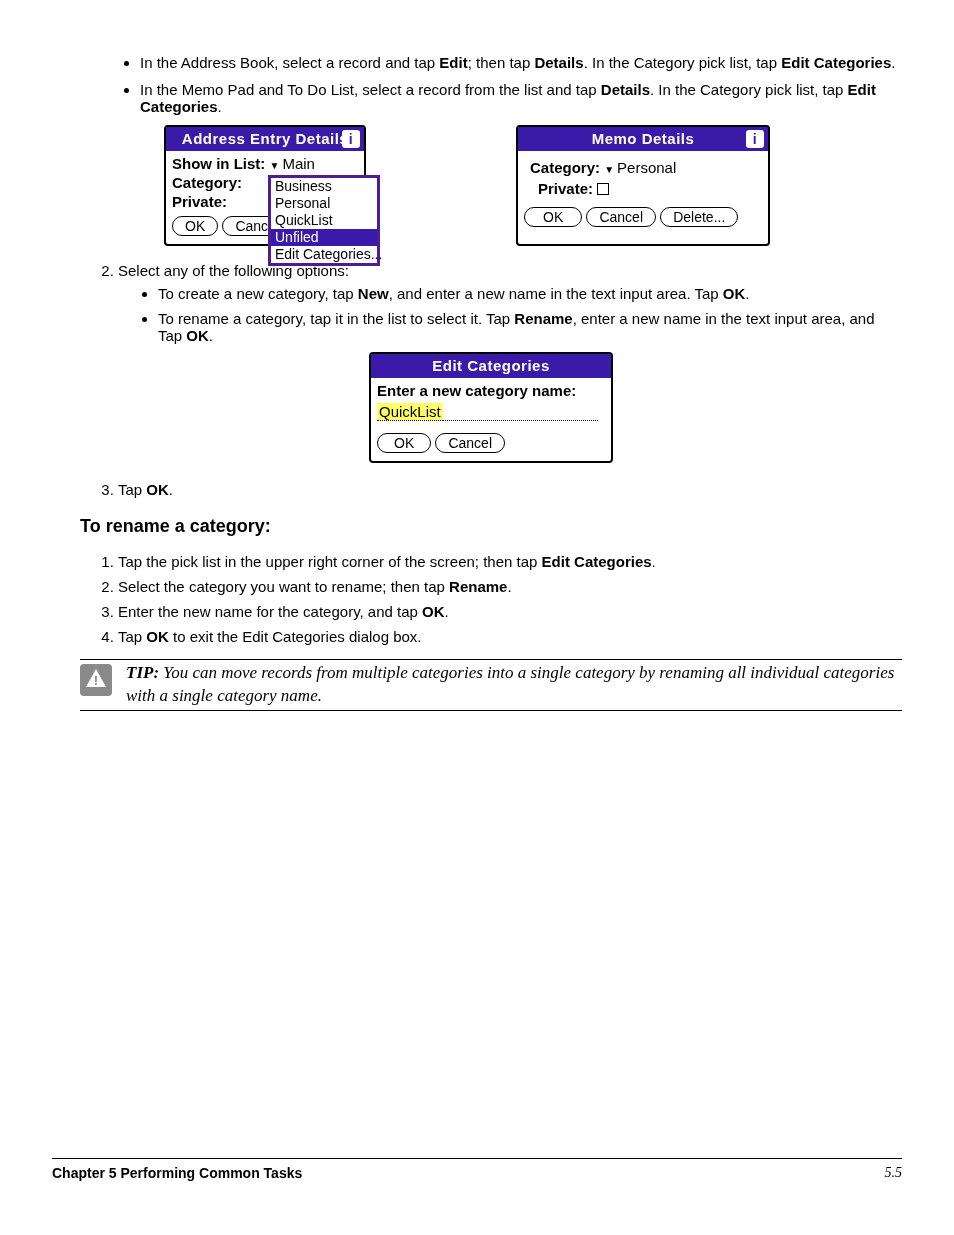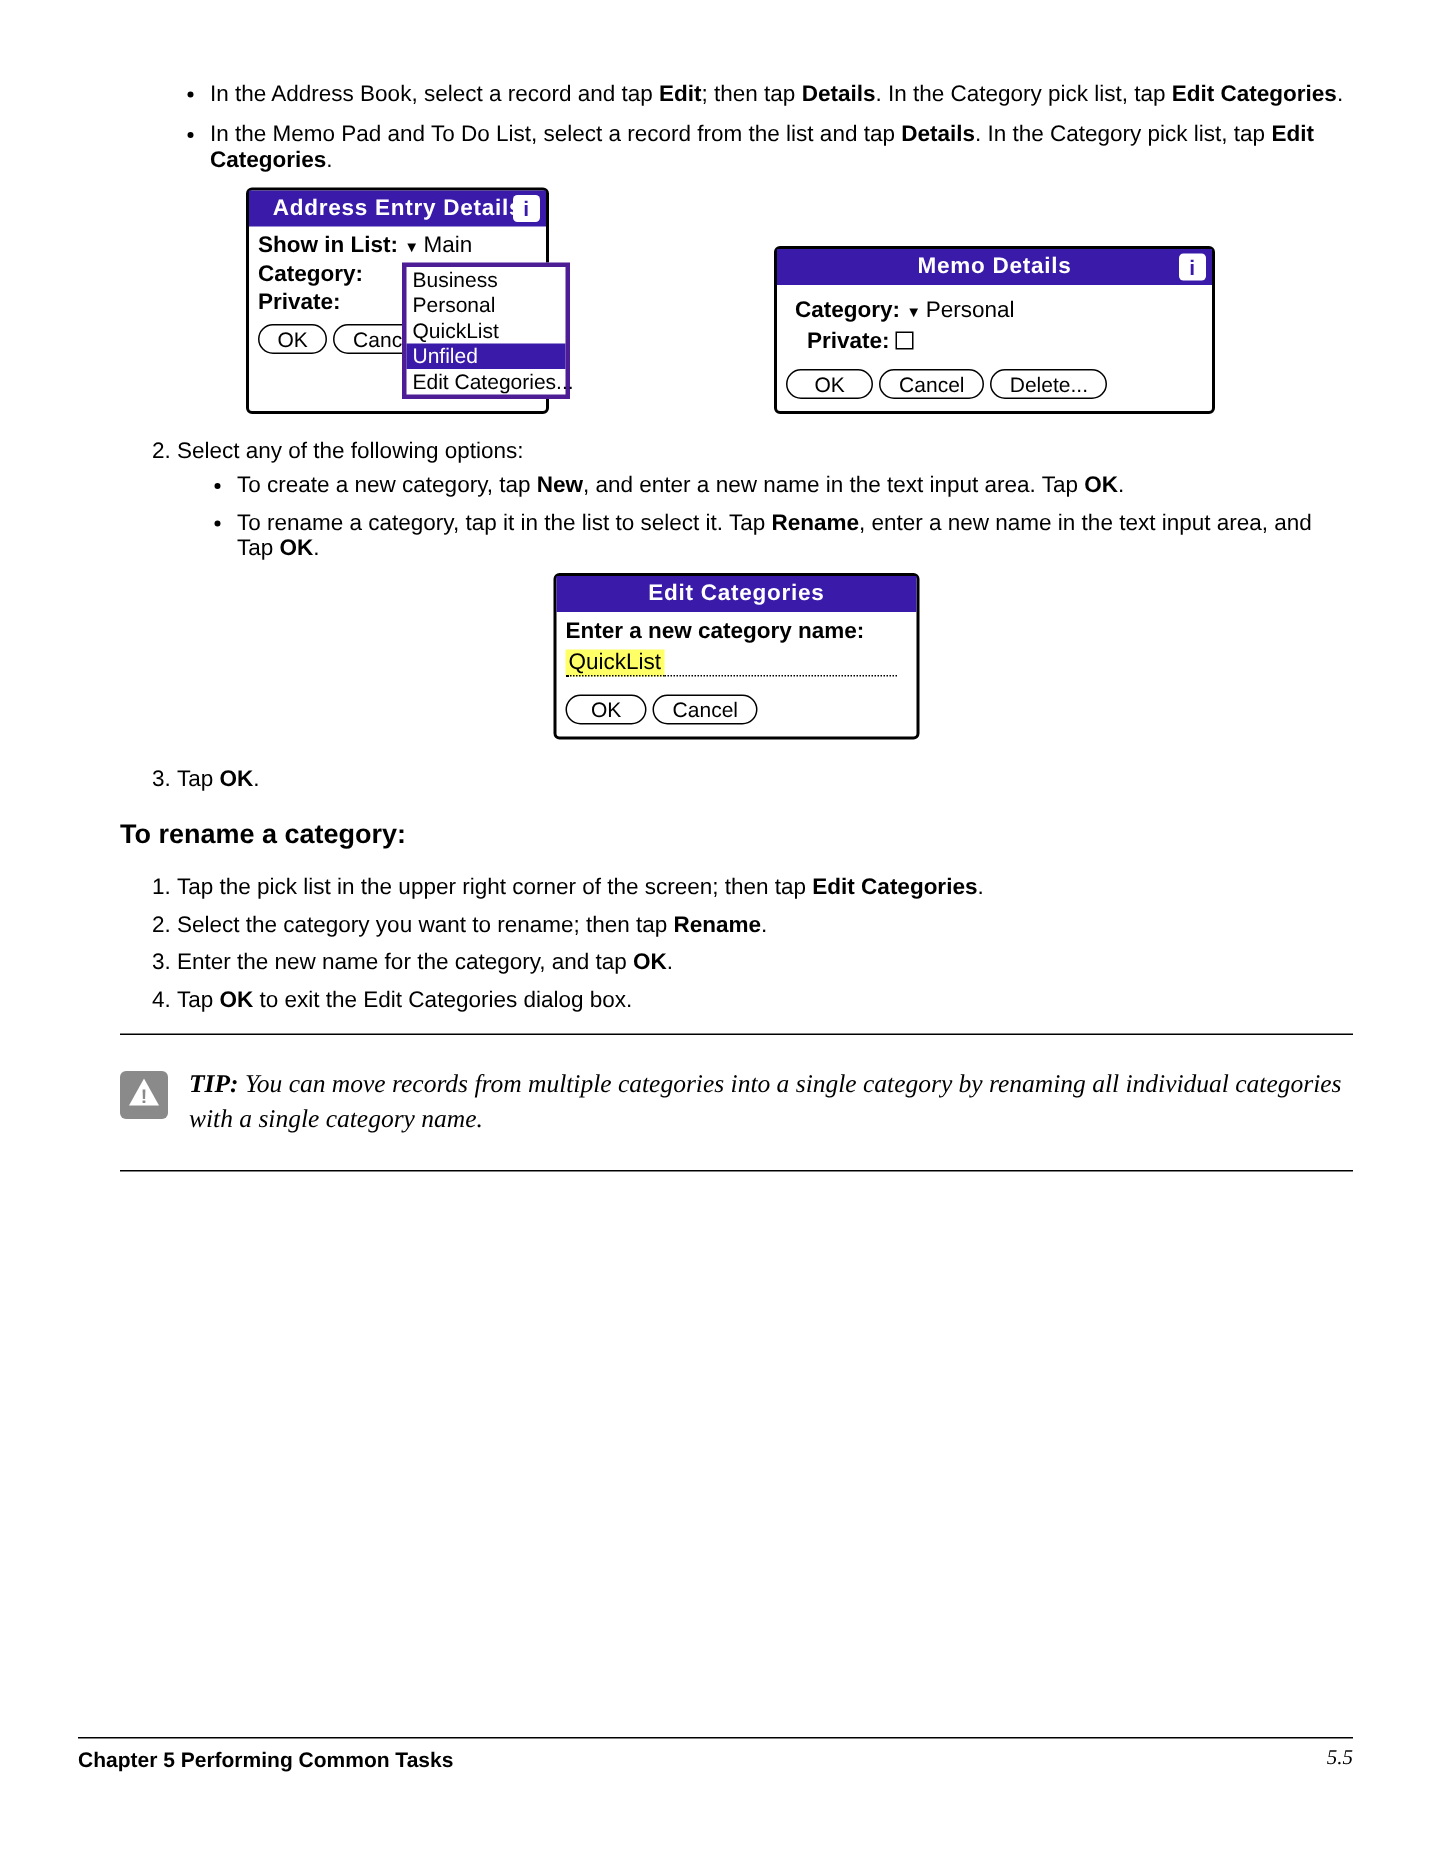--- a/index.html
+++ b/index.html
@@ -107,21 +107,21 @@
     font-weight: bold;
     font-size: 18px;
     margin: 18px 0 8px 0;
   }
 
   .tiprow {
     display: flex;
     align-items: flex-start;
     border-top: 1.5px solid #000;
     border-bottom: 1.5px solid #000;
-    padding: 22px 0;
+    padding: 2px 0;
     margin-top: 14px;
   }
   .tipicon {
     width: 32px; height: 32px;
     background: #8a8a8a;
     border-radius: 4px;
     margin: 2px 14px 0 0;
     position: relative;
     flex: 0 0 32px;
   }
@@ -203,21 +203,21 @@
           <div>Business</div>
           <div>Personal</div>
           <div>QuickList</div>
           <div class="sel">Unfiled</div>
           <div>Edit Categories...</div>
         </div>
 
         <div style="position:absolute; right:-2px; top:104px; width:6px; height:18px; border:1.5px solid #000; border-left:none; border-radius:0 3px 3px 0; background:#fff;"></div>
       </div>
 
-      <div class="palm" style="width:294px;margin-top:39px;">
+      <div class="palm" style="width:254px;">
         <div class="palm-title">
           <span>Memo Details</span>
           <span class="info">i</span>
         </div>
         <div class="palm-body">
           <div style="margin:4px 0 4px 6px;"><span class="palm-label">Category:</span> <span class="drop">Personal</span></div>
           <div style="margin:4px 0 10px 14px;"><span class="palm-label">Private:</span> <span class="checkbox"></span></div>
           <div>
             <span class="pill" style="padding:0 18px;">OK</span>
             <span class="pill">Cancel</span>

